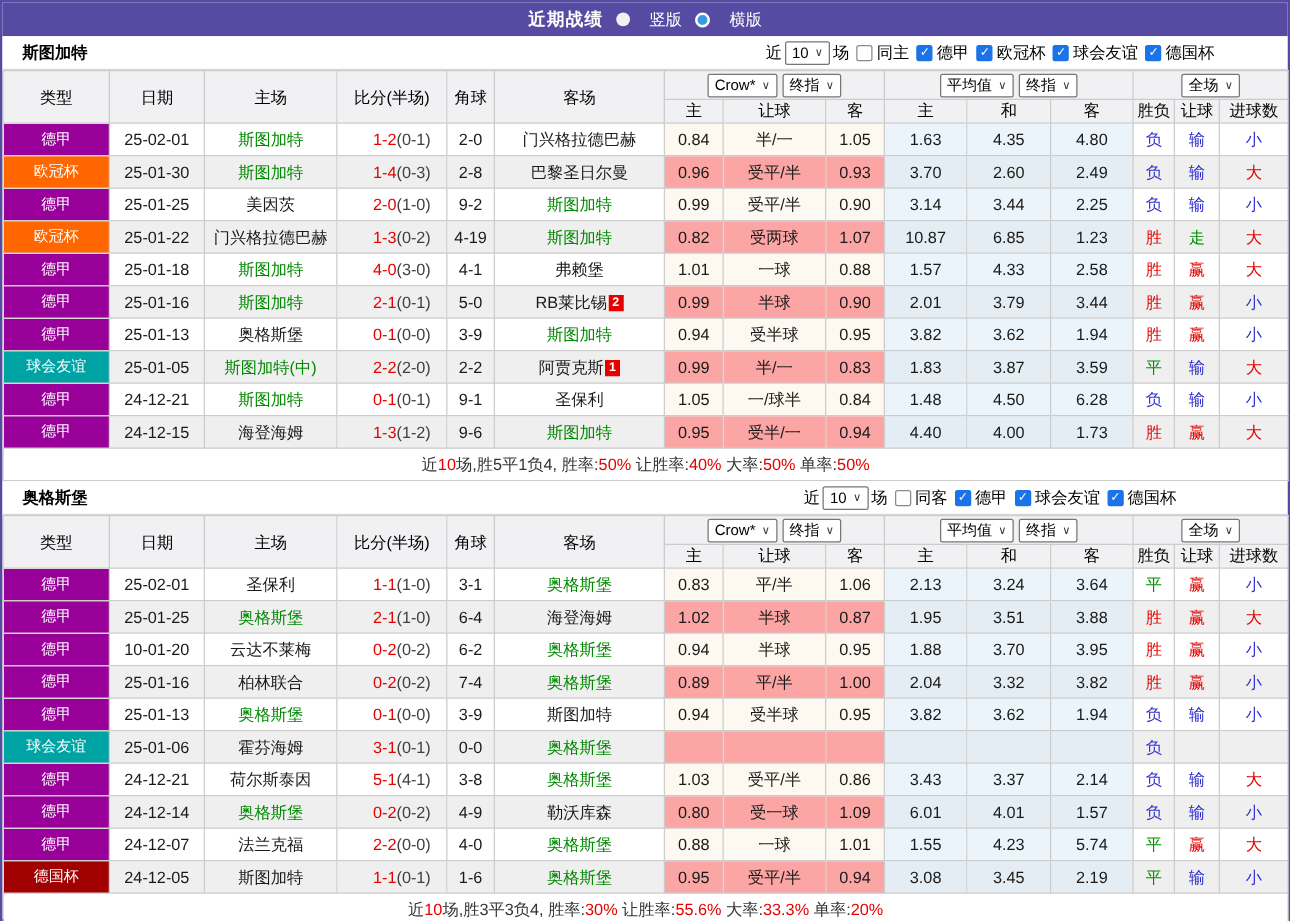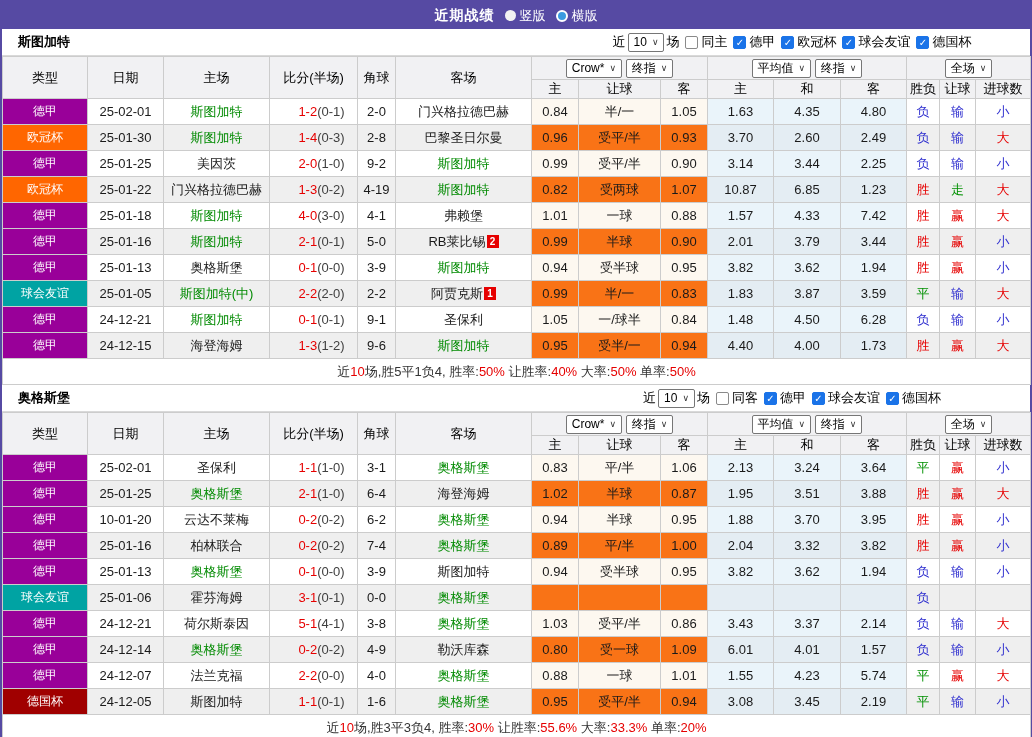--- a/index.html
+++ b/index.html
@@ -1,20 +1,20 @@
 <!DOCTYPE html>
 <html><head>
 <meta charset="utf-8">
 <style>
   html,body{margin:0;padding:0;background:#fff;font-family:"Liberation Sans","DejaVu Sans",sans-serif;}
   .page{width:1032px;height:737px;box-sizing:border-box;border:2px solid #564AA3;display:flex;flex-direction:column;background:#fff;}
   
   .titlebar{height:27px;flex:0 0 27px;background:#564AA3;color:#fff;display:flex;align-items:center;justify-content:center;gap:10px;font-size:13px;}
   .titlebar .title{font-weight:bold;font-size:14px;letter-spacing:1px;}
-  .radio-opt{display:inline-flex;align-items:center;gap:4px;cursor:pointer;}
+  .radio-opt{display:inline-flex;align-items:center;gap:16px;cursor:pointer;}
   .radio{width:11px;height:11px;border-radius:50%;box-sizing:border-box;}
   .radio.checked{background:#f2f2f2;}
   .radio.unchecked{width:12px;height:12px;border:2px solid #fff;background:#3B9BE0;}
   
   .filterbar{height:26px;flex:0 0 26px;position:relative;display:flex;align-items:center;justify-content:center;background:#fff;border-bottom:1px solid #d9d9d9;font-size:13px;color:#000;}
   .team-name{position:absolute;left:16px;font-weight:bold;font-size:13px;color:#000;}
   .controls{display:flex;align-items:center;gap:2px;margin-left:552px;}
   
   .selbox{display:inline-flex;align-items:center;gap:5px;border:1px solid #767676;background:#fff;border-radius:2px;padding:1px 5px;font-size:12px;line-height:15px;color:#000;cursor:default;}
   .sel-a{font-size:9px;color:#333;}
@@ -24,21 +24,21 @@
   
   table.grid{border-collapse:collapse;table-layout:fixed;width:100%;font-size:13px;color:#1a1a1a;}
   .grid th,.grid td{border:1px solid #ccc;text-align:center;padding:0 1px;white-space:nowrap;overflow:hidden;}
   .grid thead th{background:#F1F1F3;font-weight:normal;color:#000;}
   .hdr-top th{height:22px;}
   .hdr-sub th{height:18px;font-size:13px;}
   .grid tbody td{height:25px;}
   tr.odd  td{background:#FFFFFF;}
   tr.even td{background:#EFEFEF;}
   tr.odd  td.col-crow{background:#FDF8F0;}
-  tr.even td.col-crow{background:#f97316;}
+  tr.even td.col-crow{background:#fca5a5;}
   tr.odd  td.col-avg{background:#EAF4FA;}
   tr.even td.col-avg{background:#E4EDF3;}
   td.type-badge{color:#fff;font-size:12px;}
   td.team{color:#1a1a1a;}
   td.team.is-team{color:#008A00;}
   .sc{color:#E60000;margin-left:16px;}
   .half{color:#404040;}
   .rc{display:inline-block;background:#E60000;color:#fff;font-size:10px;font-weight:bold;line-height:13px;min-width:10px;height:13px;padding:0 1px;margin-left:1px;vertical-align:1px;}
   td.summary{height:22px;background:#fff;font-size:13px;color:#333;}
   td.summary .hl{color:#E60000;}
@@ -211,21 +211,21 @@
             <td>25-01-18</td>
             <td class="team is-team">斯图加特</td>
             <td><span class="sc">4-0</span><span class="half">(3-0)</span></td>
             <td>4-1</td>
             <td class="team"><span>弗赖堡</span></td>
             <td class="col-crow">1.01</td>
             <td class="col-crow">一球</td>
             <td class="col-crow">0.88</td>
             <td class="col-avg">1.57</td>
             <td class="col-avg">4.33</td>
-            <td class="col-avg">7.42</td>
+            <td class="col-avg">2.58</td>
             <td style="color:#E60000">胜</td>
             <td style="color:#E60000">赢</td>
             <td style="color:#E60000">大</td>
           </tr>
           <tr class="even">
             <td class="type-badge" style="background:#990099">德甲</td>
             <td>25-01-16</td>
             <td class="team is-team">斯图加特</td>
             <td><span class="sc">2-1</span><span class="half">(0-1)</span></td>
             <td>5-0</td>

